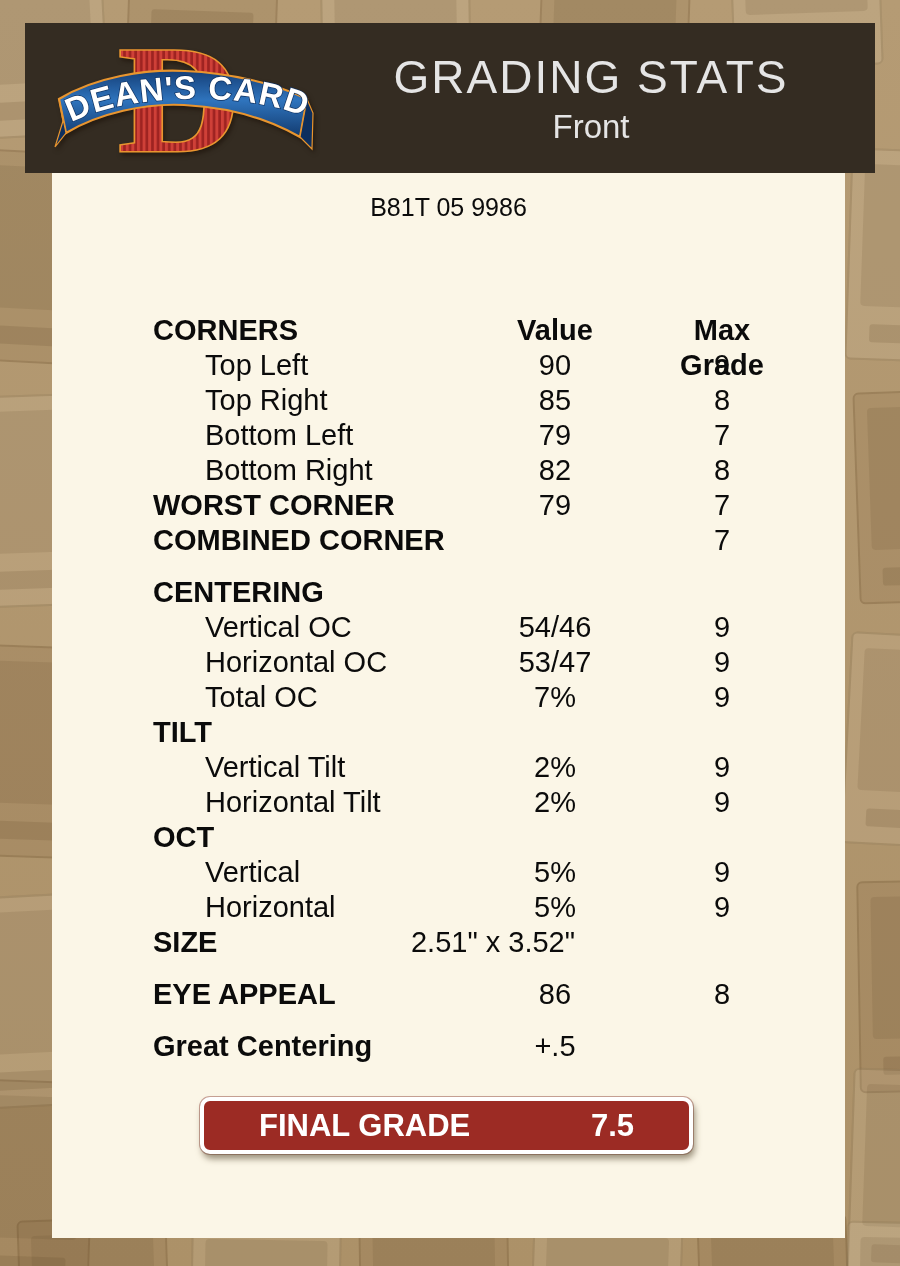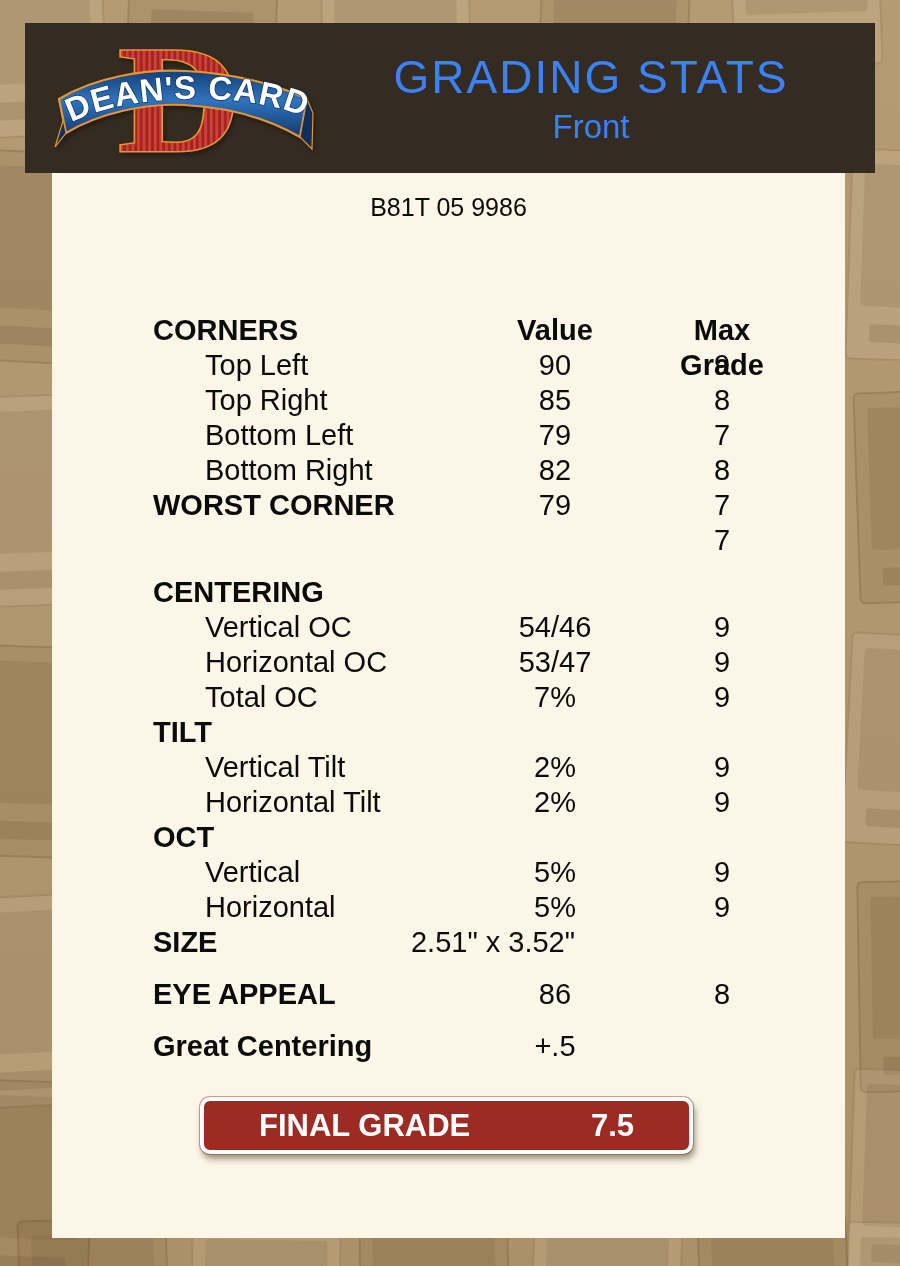--- a/index.html
+++ b/index.html
@@ -29,21 +29,21 @@
   
   .header {
     position:absolute; left:25px; top:23px; width:850px; height:150px;
     background:#342c22; z-index:2;
   }
   .logo { position:absolute; left:28px; top:6px; width:262px; height:140px;
           filter:drop-shadow(2px 3px 2px rgba(25,15,5,0.55)); }
   .titles {
     position:absolute; left:290px; top:0; width:552px; height:100%;
     display:flex; flex-direction:column; align-items:center; justify-content:center;
-    color:#3b82f6; text-align:center;
+    color:#e5e5e5; text-align:center;
   }
   .title { font-size:46px; letter-spacing:2px; line-height:1.18; font-weight:400; }
   .subtitle { font-size:33px; font-weight:400; margin-top:4px; }
   
   .panel {
     position:absolute; left:52px; top:173px; width:793px; height:1065px;
     background:#fbf6e7; z-index:2; color:#0b0b0b;
   }
   .card-title { margin-top:40px; text-align:center; font-size:26px; font-weight:bold; }
   .card-serial { margin-top:20px; text-align:center; font-size:25px; }
@@ -134,21 +134,21 @@
 <main class="panel">
   <div class="card-serial">B81T 05 9986</div>
 
   <div class="stats-table">
       <div class="row colhead"><span class="lbl">CORNERS</span><span class="val">Value</span><span class="max">Max Grade</span></div>
       <div class="row item"><span class="lbl">Top Left</span><span class="val">90</span><span class="max">9</span></div>
       <div class="row item"><span class="lbl">Top Right</span><span class="val">85</span><span class="max">8</span></div>
       <div class="row item"><span class="lbl">Bottom Left</span><span class="val">79</span><span class="max">7</span></div>
       <div class="row item"><span class="lbl">Bottom Right</span><span class="val">82</span><span class="max">8</span></div>
       <div class="row section"><span class="lbl">WORST CORNER</span><span class="val">79</span><span class="max">7</span></div>
-      <div class="row section"><span class="max">7</span></div>
+      <div class="row section"><span class="lbl">COMBINED CORNER</span><span class="max">7</span></div>
       <div class="spacer"></div>
       <div class="row section"><span class="lbl">CENTERING</span><span class="val"></span><span class="max"></span></div>
       <div class="row item"><span class="lbl">Vertical OC</span><span class="val">54/46</span><span class="max">9</span></div>
       <div class="row item"><span class="lbl">Horizontal OC</span><span class="val">53/47</span><span class="max">9</span></div>
       <div class="row item"><span class="lbl">Total OC</span><span class="val">7%</span><span class="max">9</span></div>
       <div class="row section"><span class="lbl">TILT</span><span class="val"></span><span class="max"></span></div>
       <div class="row item"><span class="lbl">Vertical Tilt</span><span class="val">2%</span><span class="max">9</span></div>
       <div class="row item"><span class="lbl">Horizontal Tilt</span><span class="val">2%</span><span class="max">9</span></div>
       <div class="row section"><span class="lbl">OCT</span><span class="val"></span><span class="max"></span></div>
       <div class="row item"><span class="lbl">Vertical</span><span class="val">5%</span><span class="max">9</span></div>

